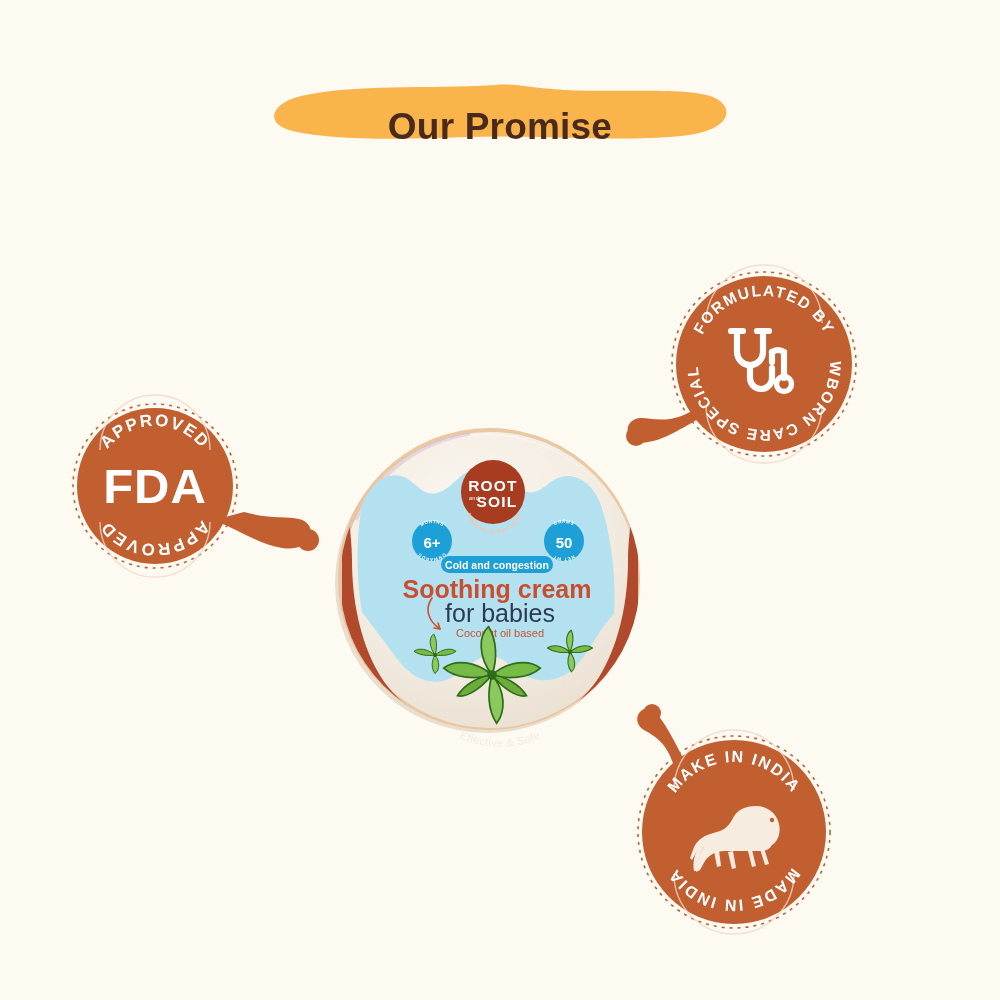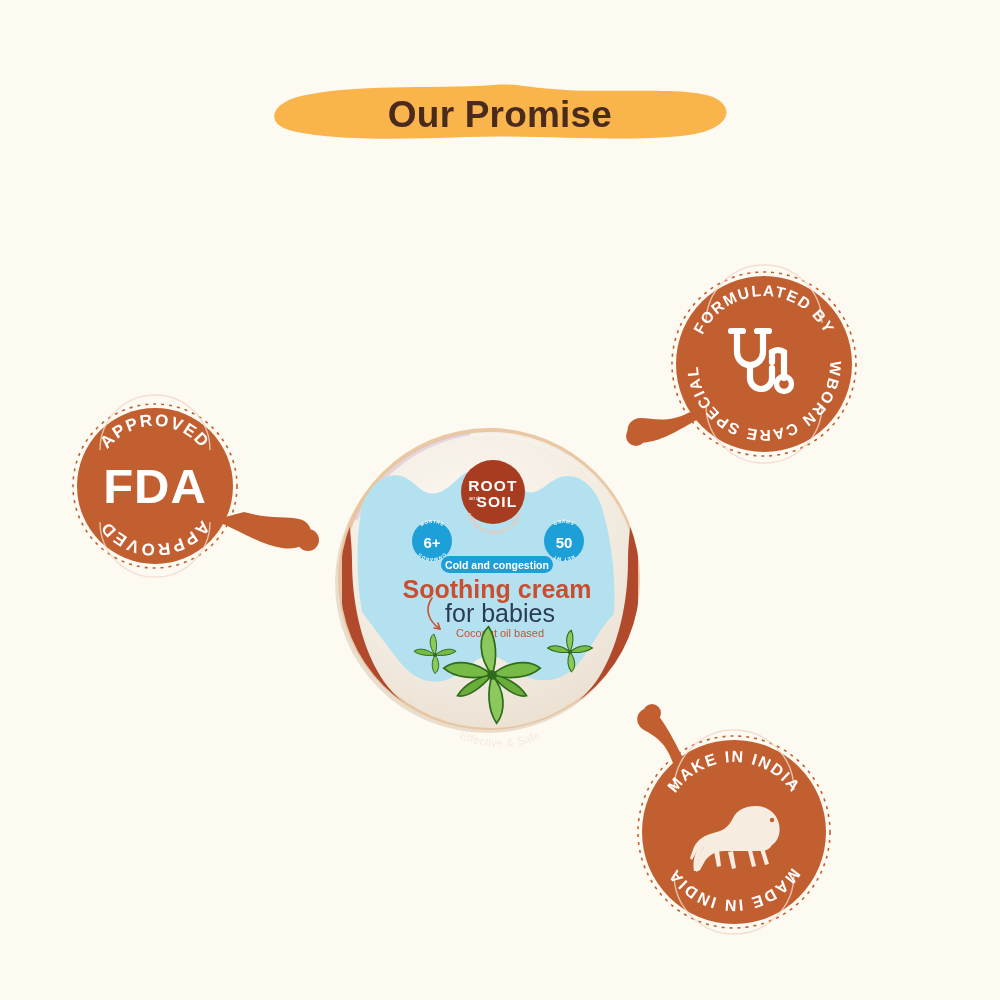--- a/index.html
+++ b/index.html
@@ -28,21 +28,21 @@
   .title-wrap {
     position: absolute;
     left: 265px;
     top: 82px;
     width: 470px;
     height: 58px;
   }
   .title-text {
     position: absolute;
     left: 0;
-    top: 4px;
+    top: 16px;
     width: 470px;
     height: 58px;
     display: flex;
     align-items: center;
     justify-content: center;
     font-size: 37px;
     font-weight: bold;
     color: #4a2a1c;
     letter-spacing: 0.2px;
     z-index: 3;

